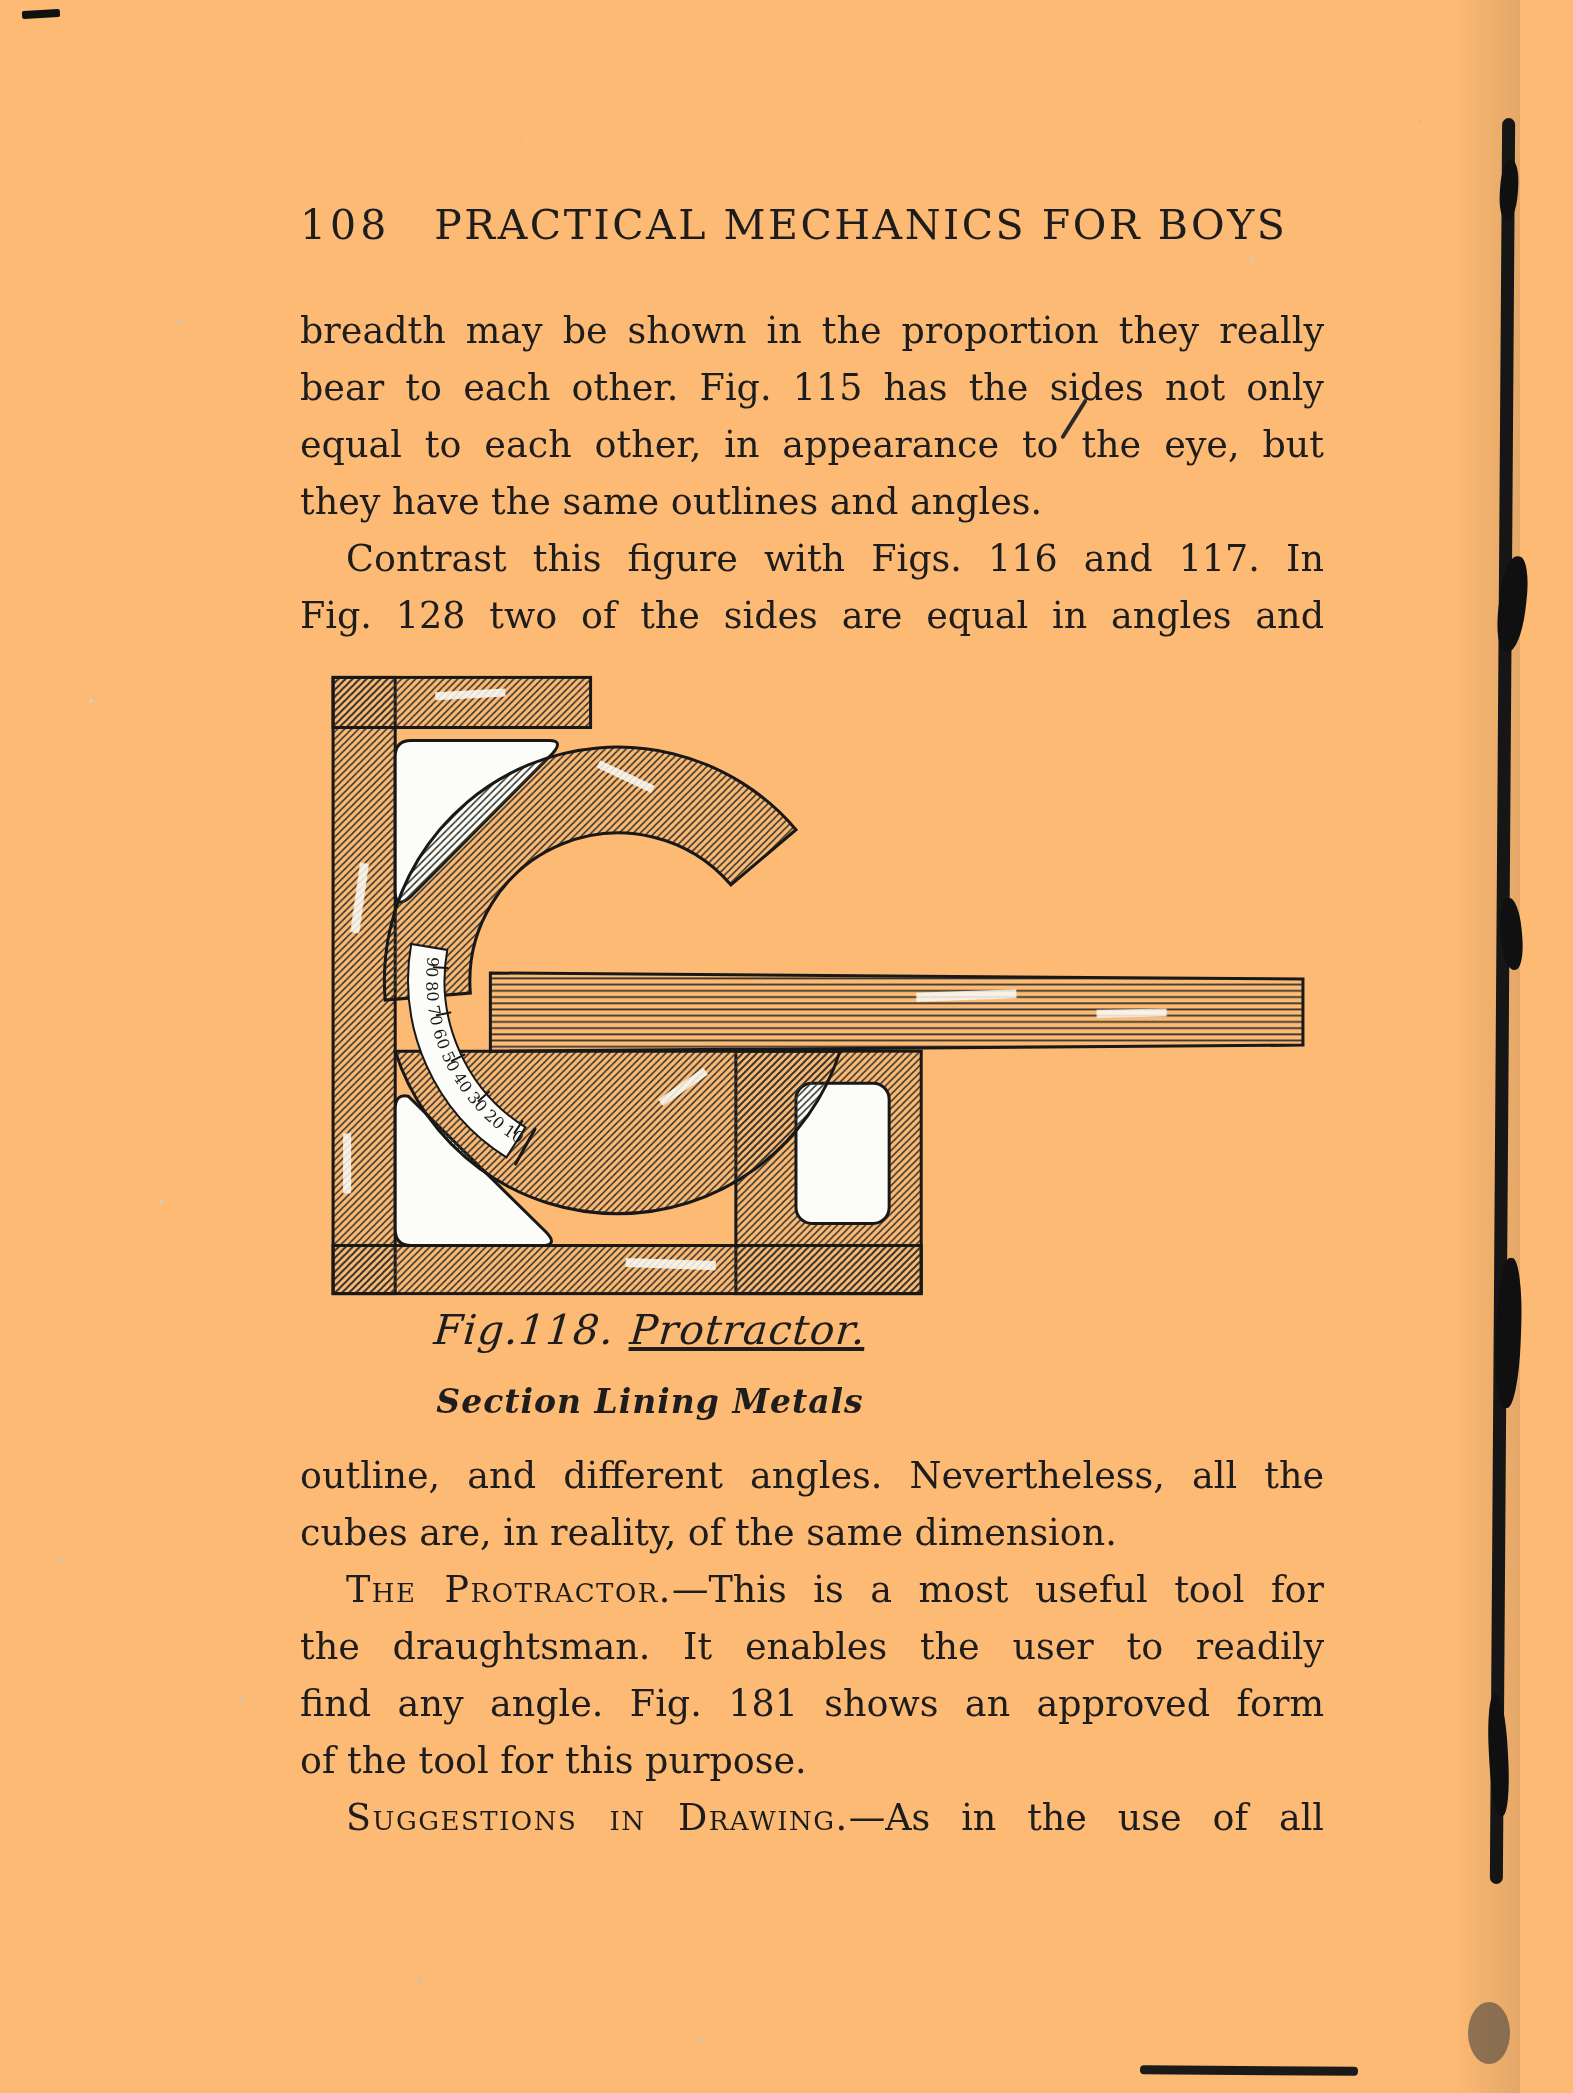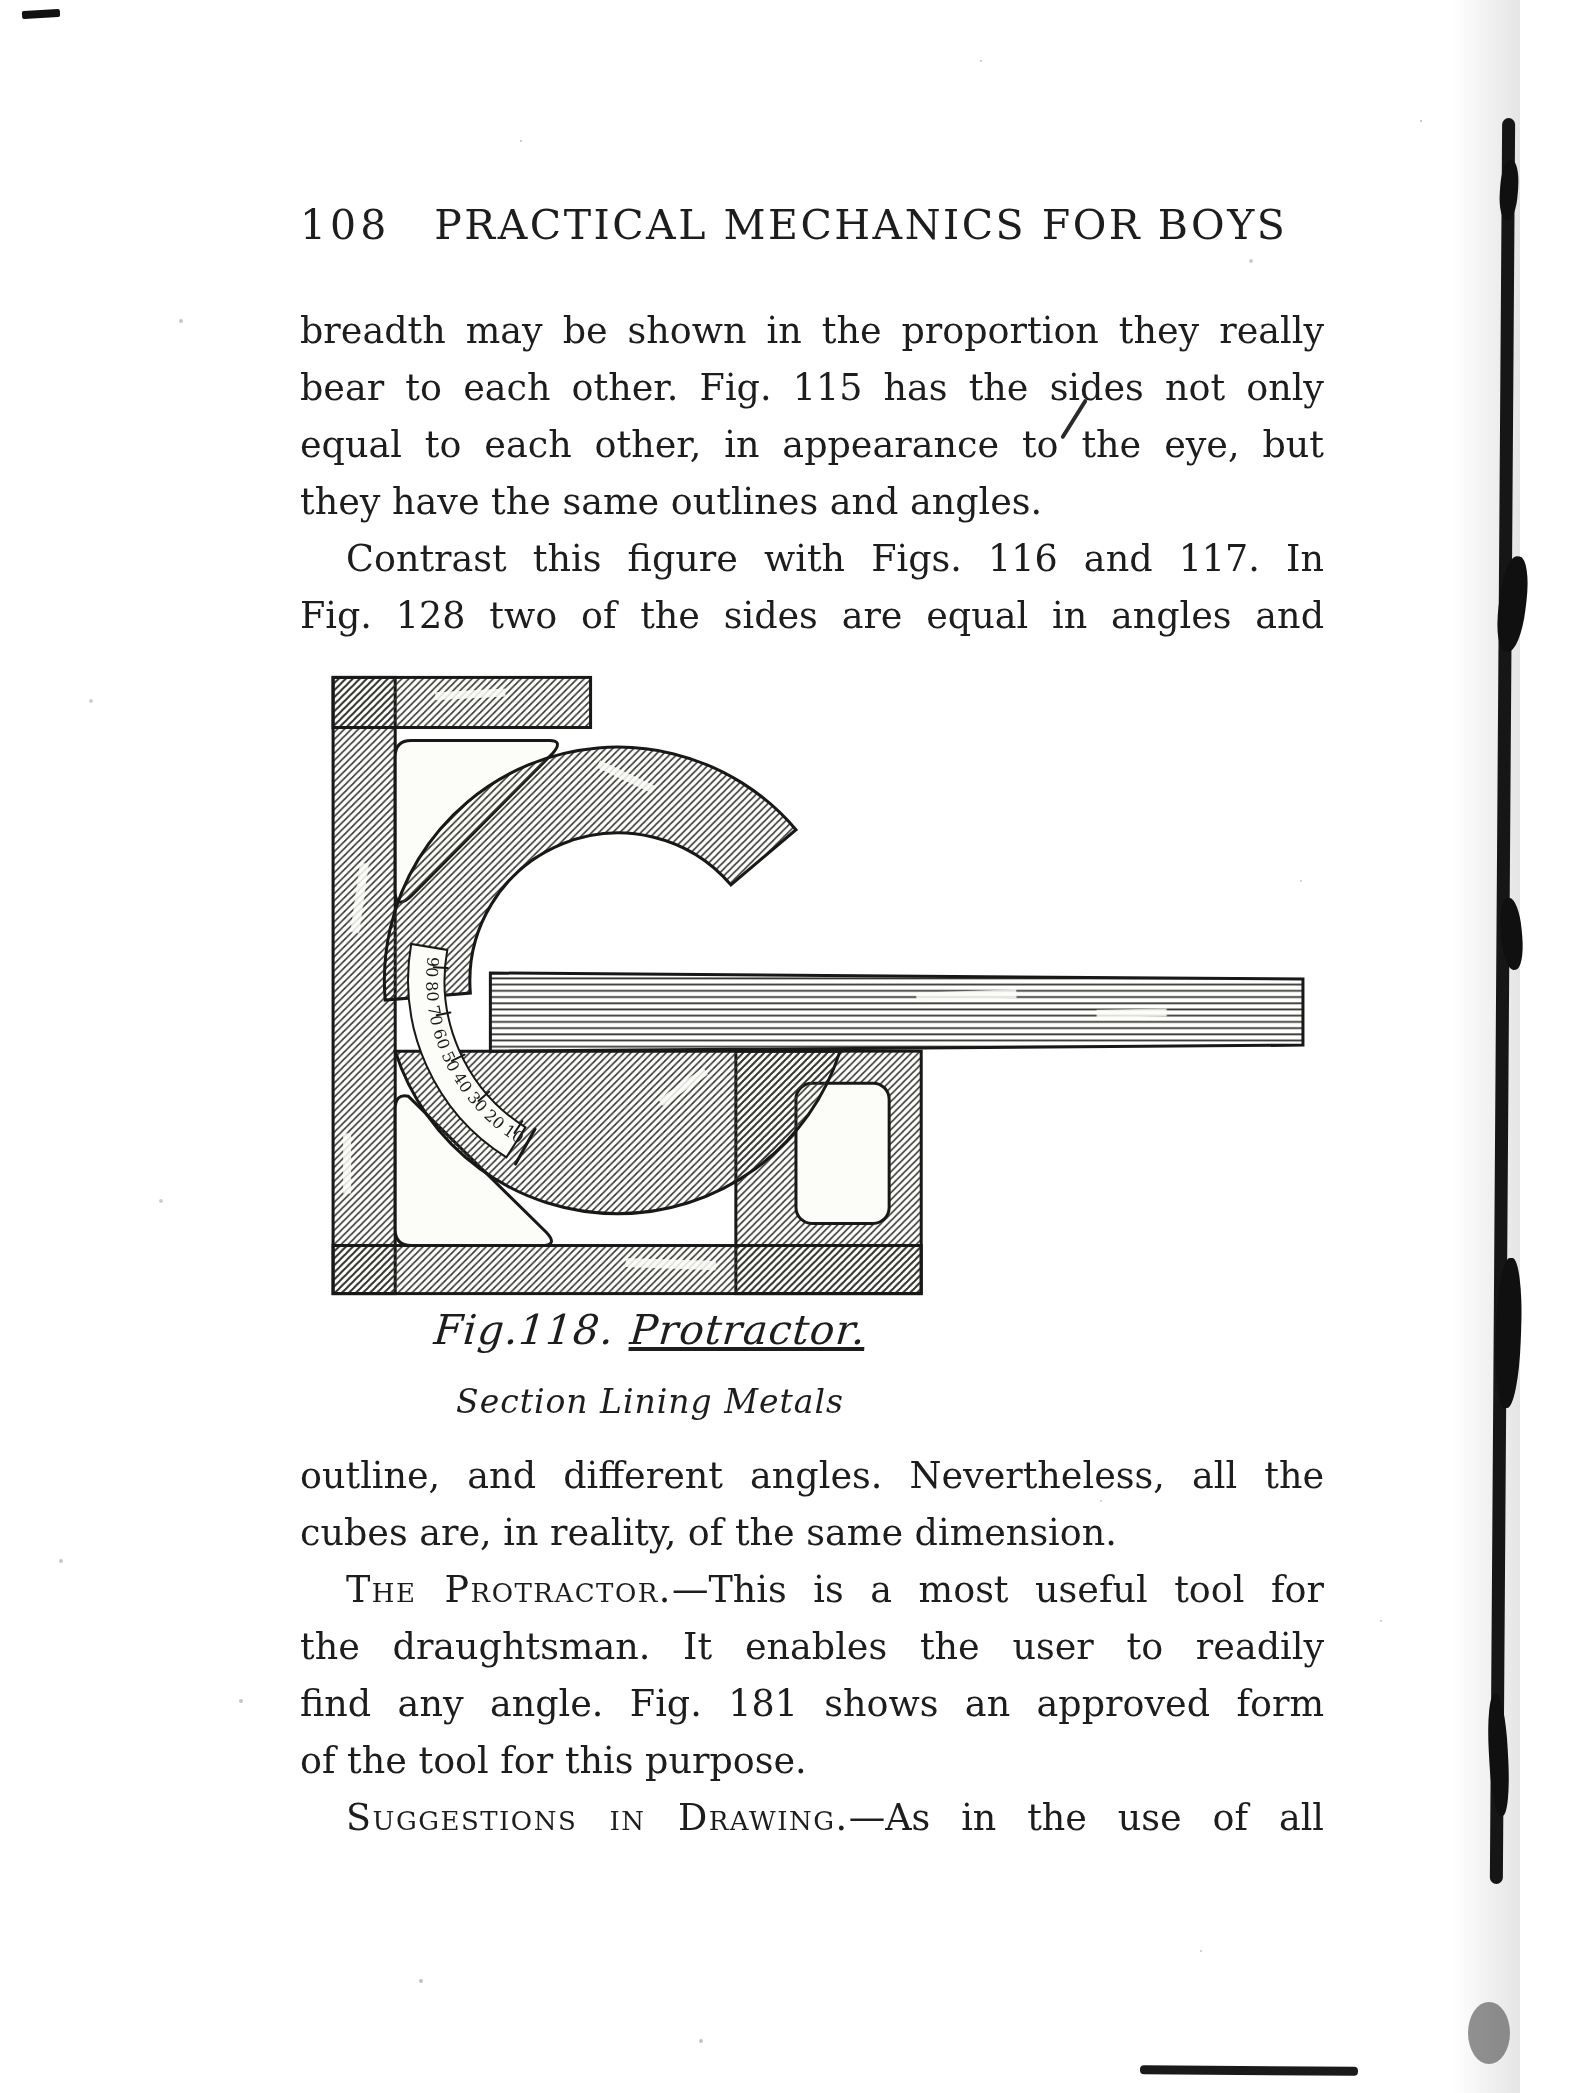--- a/index.html
+++ b/index.html
@@ -1,18 +1,18 @@
 <!DOCTYPE html>
 <html><head>
 <meta charset="utf-8">
 <style>
   html,body{margin:0;padding:0;background:#8a8a88;}
   .page{
     position:relative;width:1573px;height:2093px;margin:0 auto;
-    background:#ffffff;overflow:hidden;
+    background:#fdba74;overflow:hidden;
     font-family:"DejaVu Serif","Liberation Serif",serif;color:#1d1d1d;
   }
   
   .header{position:absolute;left:300px;top:201px;width:1024px;
     display:flex;align-items:baseline;gap:44px;
     font-size:41px;letter-spacing:2.5px;white-space:nowrap;}
   .header .num{letter-spacing:4px;}
   
   .tb{position:absolute;left:300px;width:1024px;}
   #tb-top{top:281px;margin-top:21px;}
@@ -22,21 +22,21 @@
   .line.indent{text-indent:46px;}
   .sc{font-variant:small-caps;letter-spacing:1.5px;}
   
   .fig{position:absolute;left:295px;top:652px;width:1032px;height:652px;}
   .fig svg{width:100%;height:100%;display:block;}
   .fig text{font-family:"DejaVu Serif","Liberation Serif",serif;font-size:16px;fill:#1b1b1b;}
   .caption{position:absolute;left:320px;top:1306px;width:660px;text-align:center;
     font-style:italic;font-size:41px;transform:skewX(-5deg);letter-spacing:1px;}
   .caption .u{text-decoration:underline;margin-left:16px;}
   .subcaption{position:absolute;left:320px;top:1382px;width:660px;text-align:center;
-    font-weight:normal;font-style:italic;font-size:33px;letter-spacing:1px;}
+    font-weight:bold;font-style:italic;font-size:33px;letter-spacing:1px;}
   
   .edge-shadow{position:absolute;left:1452px;top:0;width:68px;height:2093px;
     background:linear-gradient(to right,rgba(0,0,0,0),rgba(0,0,0,0.10));}
   .edge-main{position:absolute;left:1496px;top:118px;width:13px;height:1766px;
     background:#161616;border-radius:7px;transform:rotate(0.4deg);}
   .blob{position:absolute;background:#101010;border-radius:45%;}
   .b1{left:1499px;top:556px;width:27px;height:96px;transform:rotate(7deg);}
   .b2{left:1501px;top:898px;width:21px;height:72px;transform:rotate(-5deg);}
   .b3{left:1496px;top:1258px;width:25px;height:150px;transform:rotate(2deg);}
   .b4{left:1489px;top:1694px;width:19px;height:122px;transform:rotate(-3deg);}

